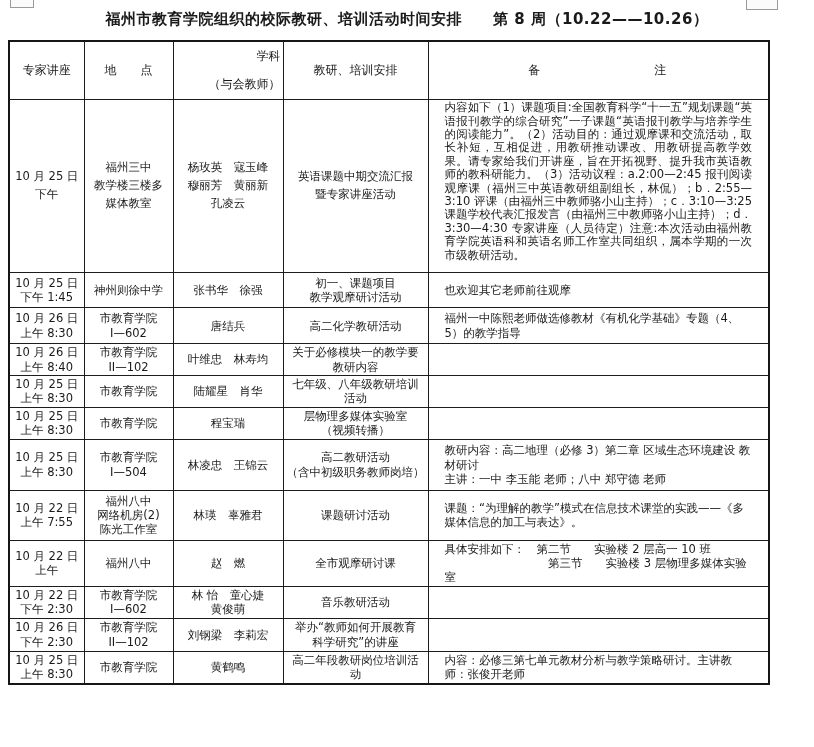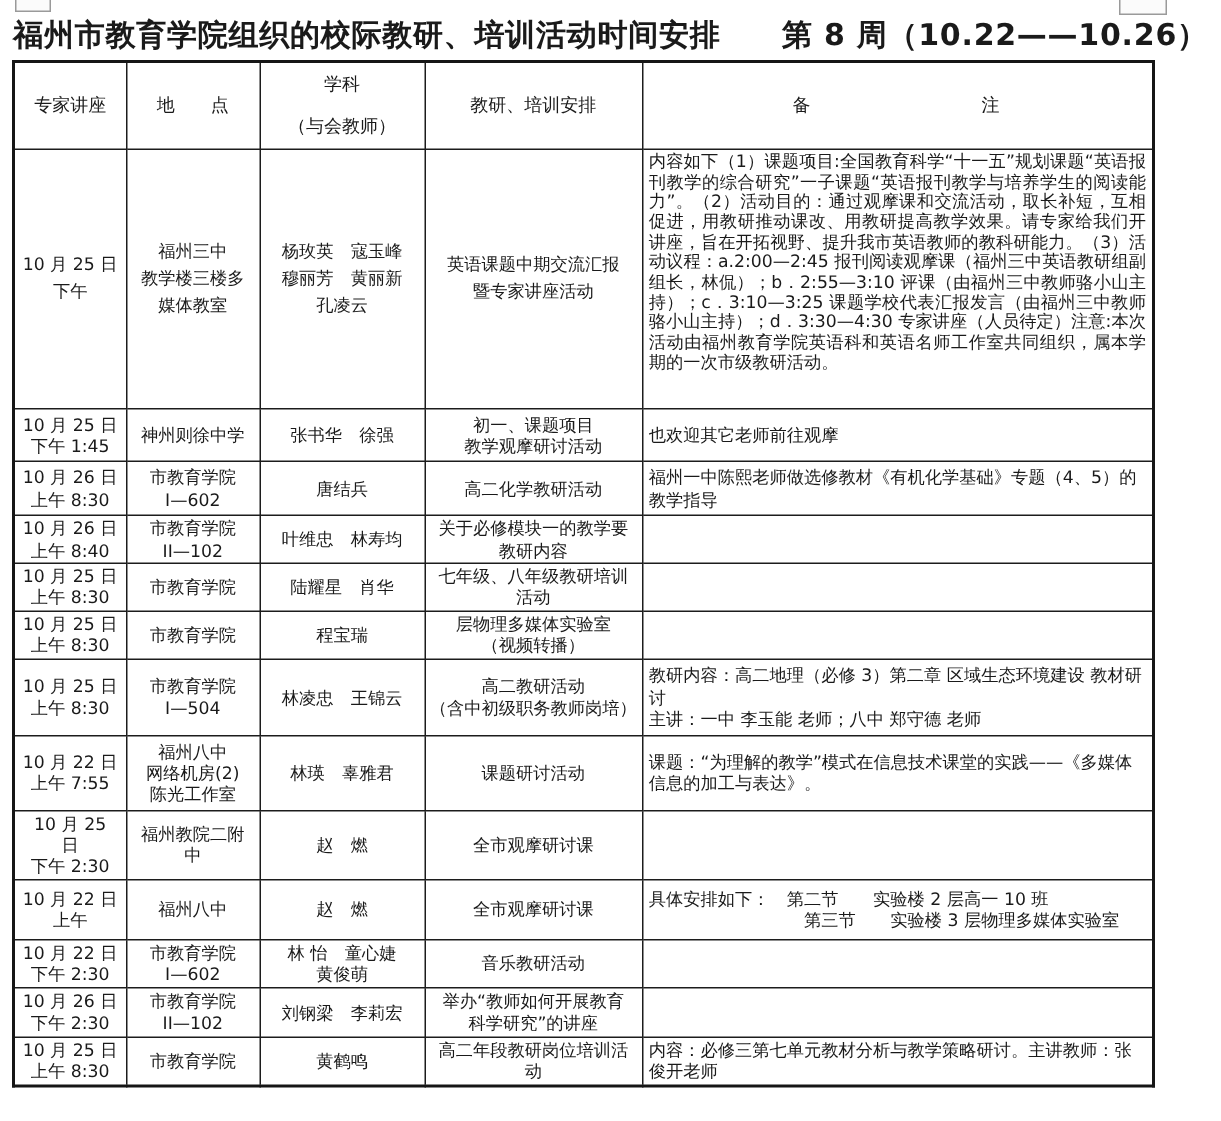--- a/index.html
+++ b/index.html
@@ -7,39 +7,39 @@
     width:814px;height:747px;position:relative;background:#ffffff;
     font-family:"DejaVu Sans",sans-serif;color:#1a1a1a;overflow:hidden;
   }
   .corner-artifact{
     position:absolute;background:#fbfbfb;border:1px solid #9a9a9a;border-top:none;
   }
   .artifact-left{left:10px;top:0;width:22px;height:7px;}
   .artifact-right{left:746px;top:0;width:30px;height:9px;}
   .doc-title{
     position:absolute;top:10px;left:0;width:100%;text-align:center;
-    font-size:20px;font-weight:bold;letter-spacing:0.5px;white-space:pre;
+    font-size:15px;font-weight:bold;letter-spacing:0.5px;white-space:pre;
   }
   table.schedule{
     position:absolute;top:40px;left:8px;width:760px;
     border-collapse:collapse;table-layout:fixed;border:2px solid #161616;
   }
   th,td{
     border:1px solid #1c1c1c;
     font-size:11.5px;font-weight:normal;
     padding:1px 2px;
     text-align:center;vertical-align:middle;
     white-space:pre-line;word-break:break-all;
     line-height:1.25;
     overflow:hidden;
   }
   th{font-size:12px;line-height:1.6;}
-  th.hdr-subject{line-height:2.3;}
+  th.hdr-subject{line-height:2.3;text-align:right;}
   th.hdr-remark{letter-spacing:2px;font-family:Liberation Serif, serif;}
-  td.remark{text-align:left;padding:1px 4px;}
+  td.remark{text-align:left;padding:1px 16px;}
   td.remark.dense{
     vertical-align:top;line-height:13.4px;text-align:justify;text-justify:inter-character;
   }
   tr.tall td{line-height:1.55;}
   tr.tall td.remark{line-height:13.4px;}
 </style>
 </head>
 <body>
 
 <div class="corner-artifact artifact-left"></div>
@@ -138,30 +138,20 @@
     <td>10 月 22 日
 上午 7:55</td>
     <td>福州八中
 网络机房(2)
 陈光工作室</td>
     <td>林瑛　辜雅君</td>
     <td>课题研讨活动</td>
     <td class="remark">课题：“为理解的教学”模式在信息技术课堂的实践——《多媒体信息的加工与表达》。</td>
   </tr>
   <tr style="height:40px">
-    <td>10 月 25
-日
-下午 2:30</td>
-    <td>福州教院二附
-中</td>
-    <td>赵　燃</td>
-    <td>全市观摩研讨课</td>
-    <td class="remark"></td>
-  </tr>
-  <tr style="height:40px">
     <td>10 月 22 日
 上午</td>
     <td>福州八中</td>
     <td>赵　燃</td>
     <td>全市观摩研讨课</td>
     <td class="remark">具体安排如下：　第二节　　实验楼 2 层高一 10 班
 　　　　　　　　　第三节　　实验楼 3 层物理多媒体实验室</td>
   </tr>
   <tr style="height:32px">
     <td>10 月 22 日

